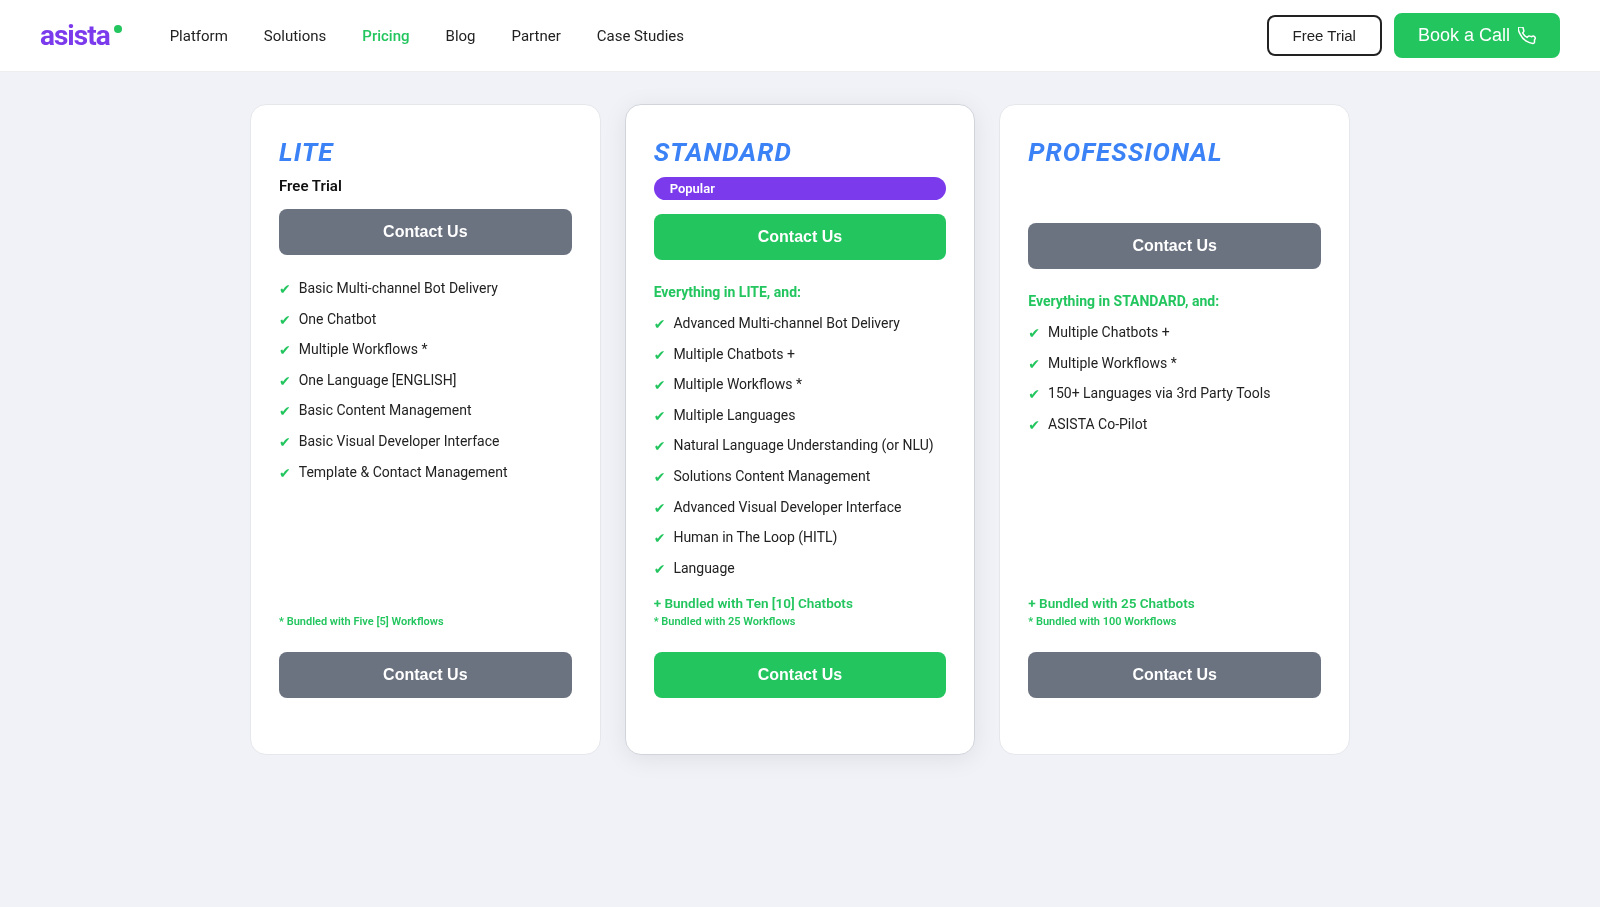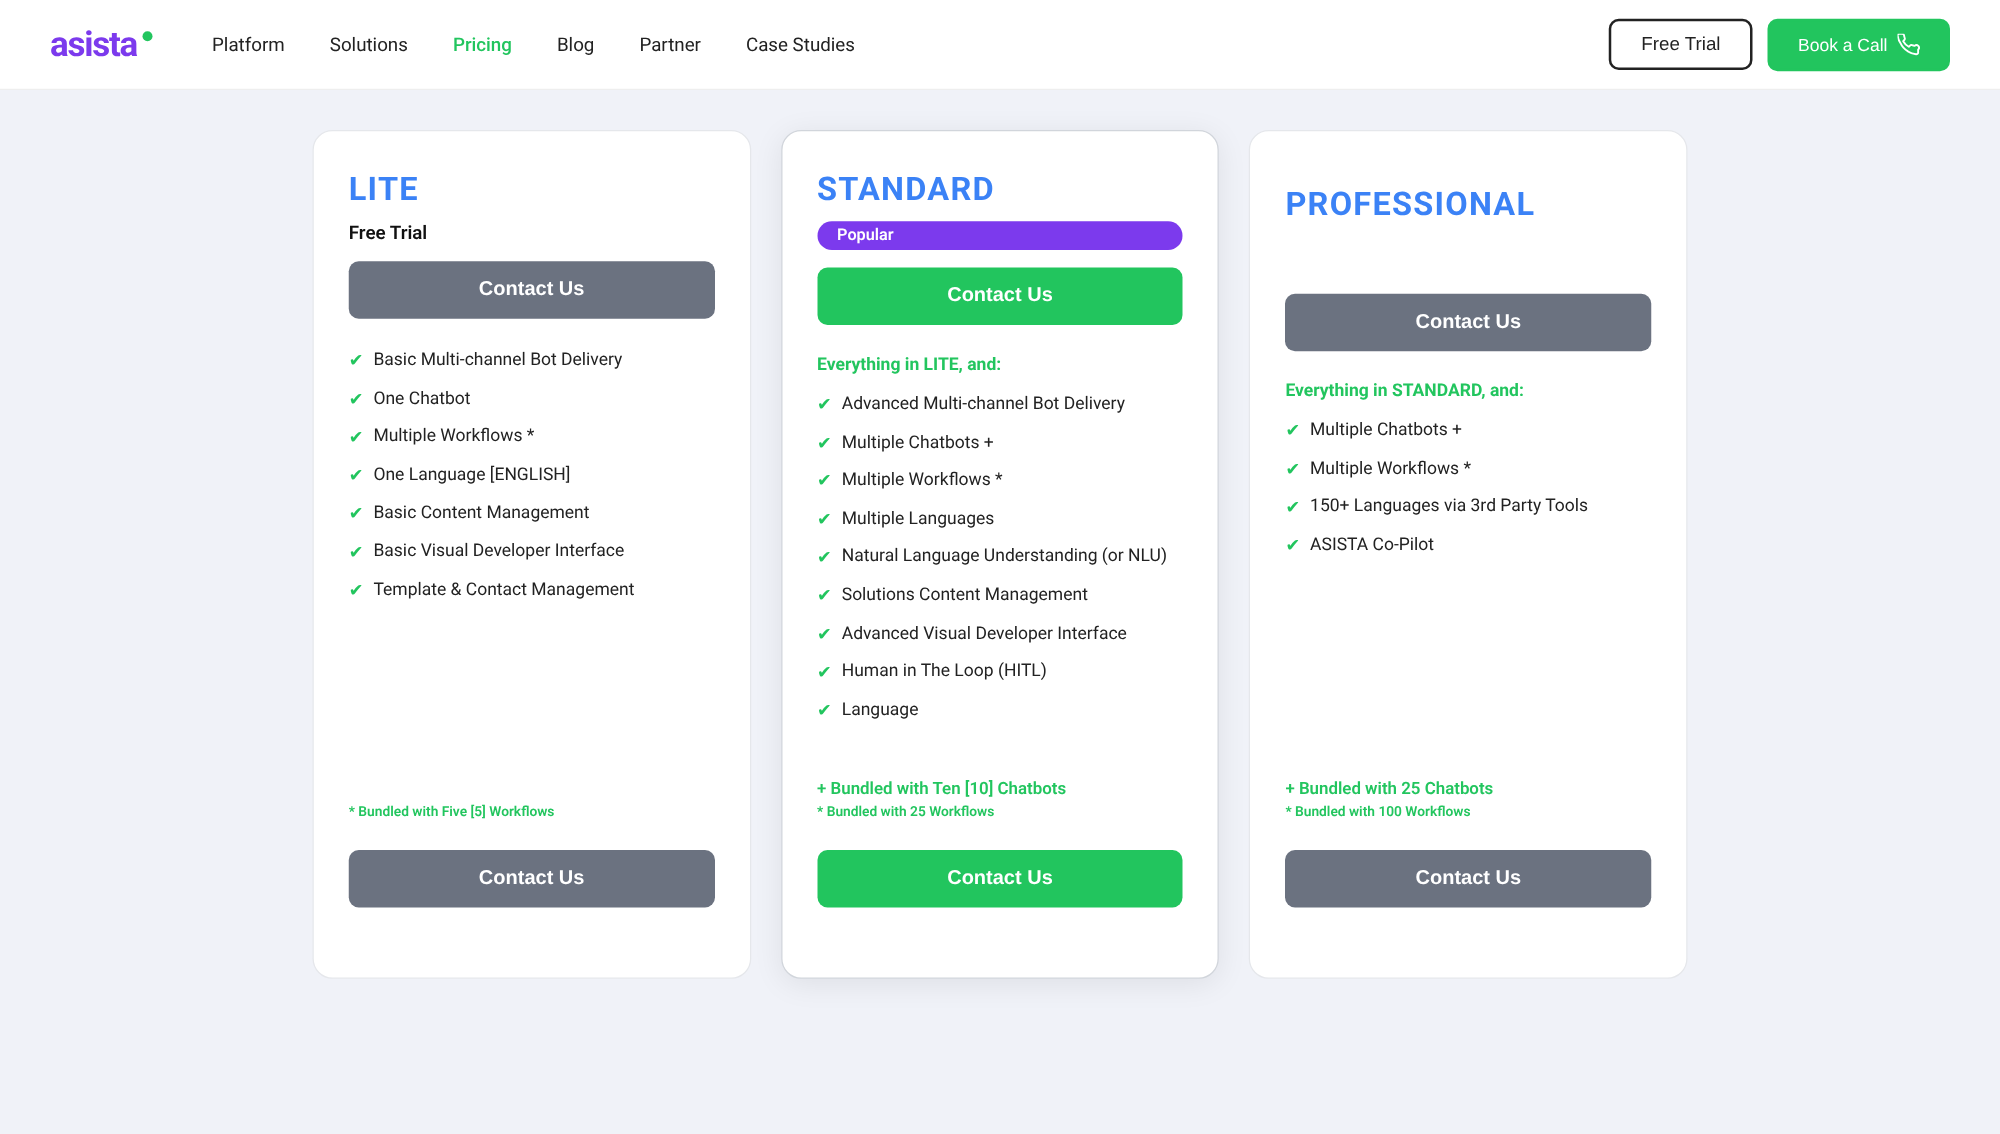--- a/index.html
+++ b/index.html
@@ -69,21 +69,21 @@
       font-size: 15px;
       font-weight: 500;
       cursor: pointer;
     }
     .btn-green {
       background: #22c55e;
       border: 2px solid #22c55e;
       color: #fff;
       padding: 10px 22px;
       border-radius: 8px;
-      font-size: 14px;
+      font-size: 18px;
       font-weight: 500;
       cursor: pointer;
       display: flex;
       align-items: center;
       gap: 8px;
     }
     .phone-icon {
       display: inline-block;
       width: 18px;
       height: 18px;
@@ -115,24 +115,25 @@
     .plan-card.standard {
       border: 1.5px solid #d1d5db;
       box-shadow: 0 4px 24px rgba(0,0,0,0.08);
     }
 
     .plan-title {
       font-size: 26px;
       font-weight: 700;
       letter-spacing: 1px;
       margin-bottom: 10px;
+      font-style: italic;
     }
     .plan-title.lite { color: #3b82f6; }
     .plan-title.standard { color: #3b82f6; }
-    .plan-title.professional { color: #3b82f6; margin-top: 12px; }
+    .plan-title.professional { color: #3b82f6; }
 
     .plan-subtitle {
       font-size: 15px;
       font-weight: 600;
       color: #111;
       margin-bottom: 14px;
     }
 
     .popular-badge {
       display: inline-block;
@@ -193,21 +194,20 @@
       margin-top: auto;
       margin-bottom: 24px;
       display: flex;
       flex-direction: column;
       gap: 4px;
     }
     .bundled-green {
       color: #22c55e;
       font-size: 13.5px;
       font-weight: 600;
-      margin-top: 28px;
     }
     .bundled-star {
       color: #22c55e;
       font-size: 11px;
       font-weight: 600;
     }
 
     .spacer { flex: 1; }
   </style>
 </head>

